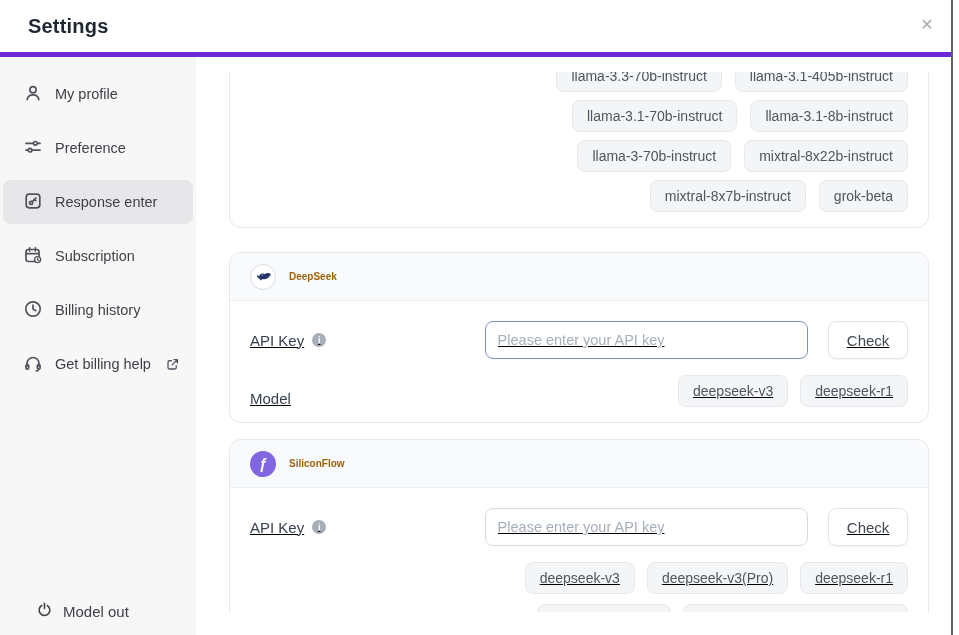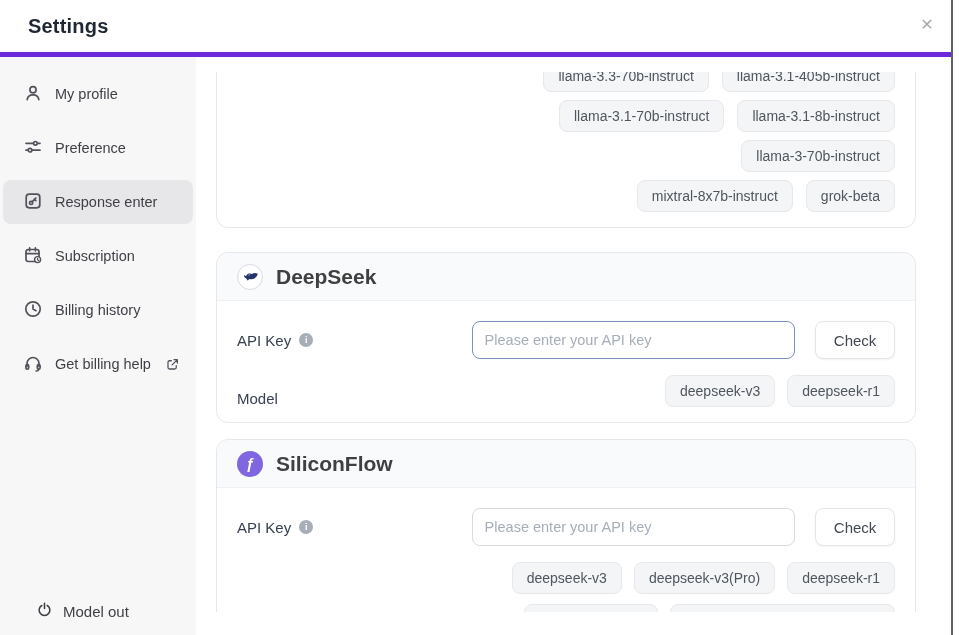--- a/index.html
+++ b/index.html
@@ -20,28 +20,28 @@
   .sidebar { position:absolute; top:57px; left:0; width:196px; height:578px; background:#f7f7f8; padding:15px 2px 0; }
   .side-item { height:44px; margin:0 1px 10px; border-radius:8px; display:flex; align-items:center;
                gap:12px; padding-left:20px; cursor:pointer; color:#3f3f46; font-size:14.5px; }
   .side-item.selected { background:#e7e7e9; }
   .side-item svg { flex:0 0 auto; }
   .ext-icon { margin-left:2px; display:flex; }
   .signout { position:absolute; left:36px; bottom:14px; display:flex; align-items:center; gap:10px;
              color:#3f3f46; font-size:15px; cursor:pointer; background:none; border:none; }
 
   
-  .scroll-area { position:absolute; left:184px; top:72px; width:758px; height:540px; overflow:hidden; }
+  .scroll-area { position:absolute; left:197px; top:72px; width:758px; height:540px; overflow:hidden; }
   .cards { position:absolute; left:32px; top:-133px; width:700px; }
 
   .card { background:#fff; border:1px solid #e5e7eb; border-radius:12px; }
   .card-header { display:flex; align-items:center; gap:13px; height:48px; padding:0 20px; background:#f8fafc;
                  border-bottom:1px solid #eef0f3; border-radius:12px 12px 0 0; }
-  .provider-title { font-size:21px; font-weight:600; color:#404040; }
-  .card-body { padding:20px 20px 15px; }
+  .provider-title { font-size:10px; font-weight:600; color:#a16207; }
+  .card-body { padding:20px 20px 15px;text-decoration:underline; }
 
   .card.scrolled { padding:120px 20px 15px; margin-bottom:24px; }
   .card-deepseek { margin-bottom:16px; }
 
   .chip-row { display:flex; justify-content:flex-end; gap:13px; margin-bottom:8px; }
   .chip-row:last-child { margin-bottom:0; }
   .chip { height:32px; display:inline-flex; align-items:center; padding:0 14px; background:#f4f5f6;
           border:1px solid #e6e8eb; border-radius:8px; font-size:14px; color:#4f565f; white-space:nowrap; }
   .chip.partial { padding:0; }
 
@@ -167,20 +167,21 @@
         <div class="chip-row">
           <span class="chip">llama-3.3-70b-instruct</span>
           <span class="chip">llama-3.1-405b-instruct</span>
         </div>
         <div class="chip-row">
           <span class="chip">llama-3.1-70b-instruct</span>
           <span class="chip">llama-3.1-8b-instruct</span>
         </div>
         <div class="chip-row">
           <span class="chip">llama-3-70b-instruct</span>
+          <span class="chip">mixtral-8x22b-instruct</span>
         </div>
         <div class="chip-row">
           <span class="chip">mixtral-8x7b-instruct</span>
           <span class="chip">grok-beta</span>
         </div>
       </section>
 
       <section class="card card-deepseek">
         <div class="card-header">
           <span class="logo-circle logo-deepseek">

